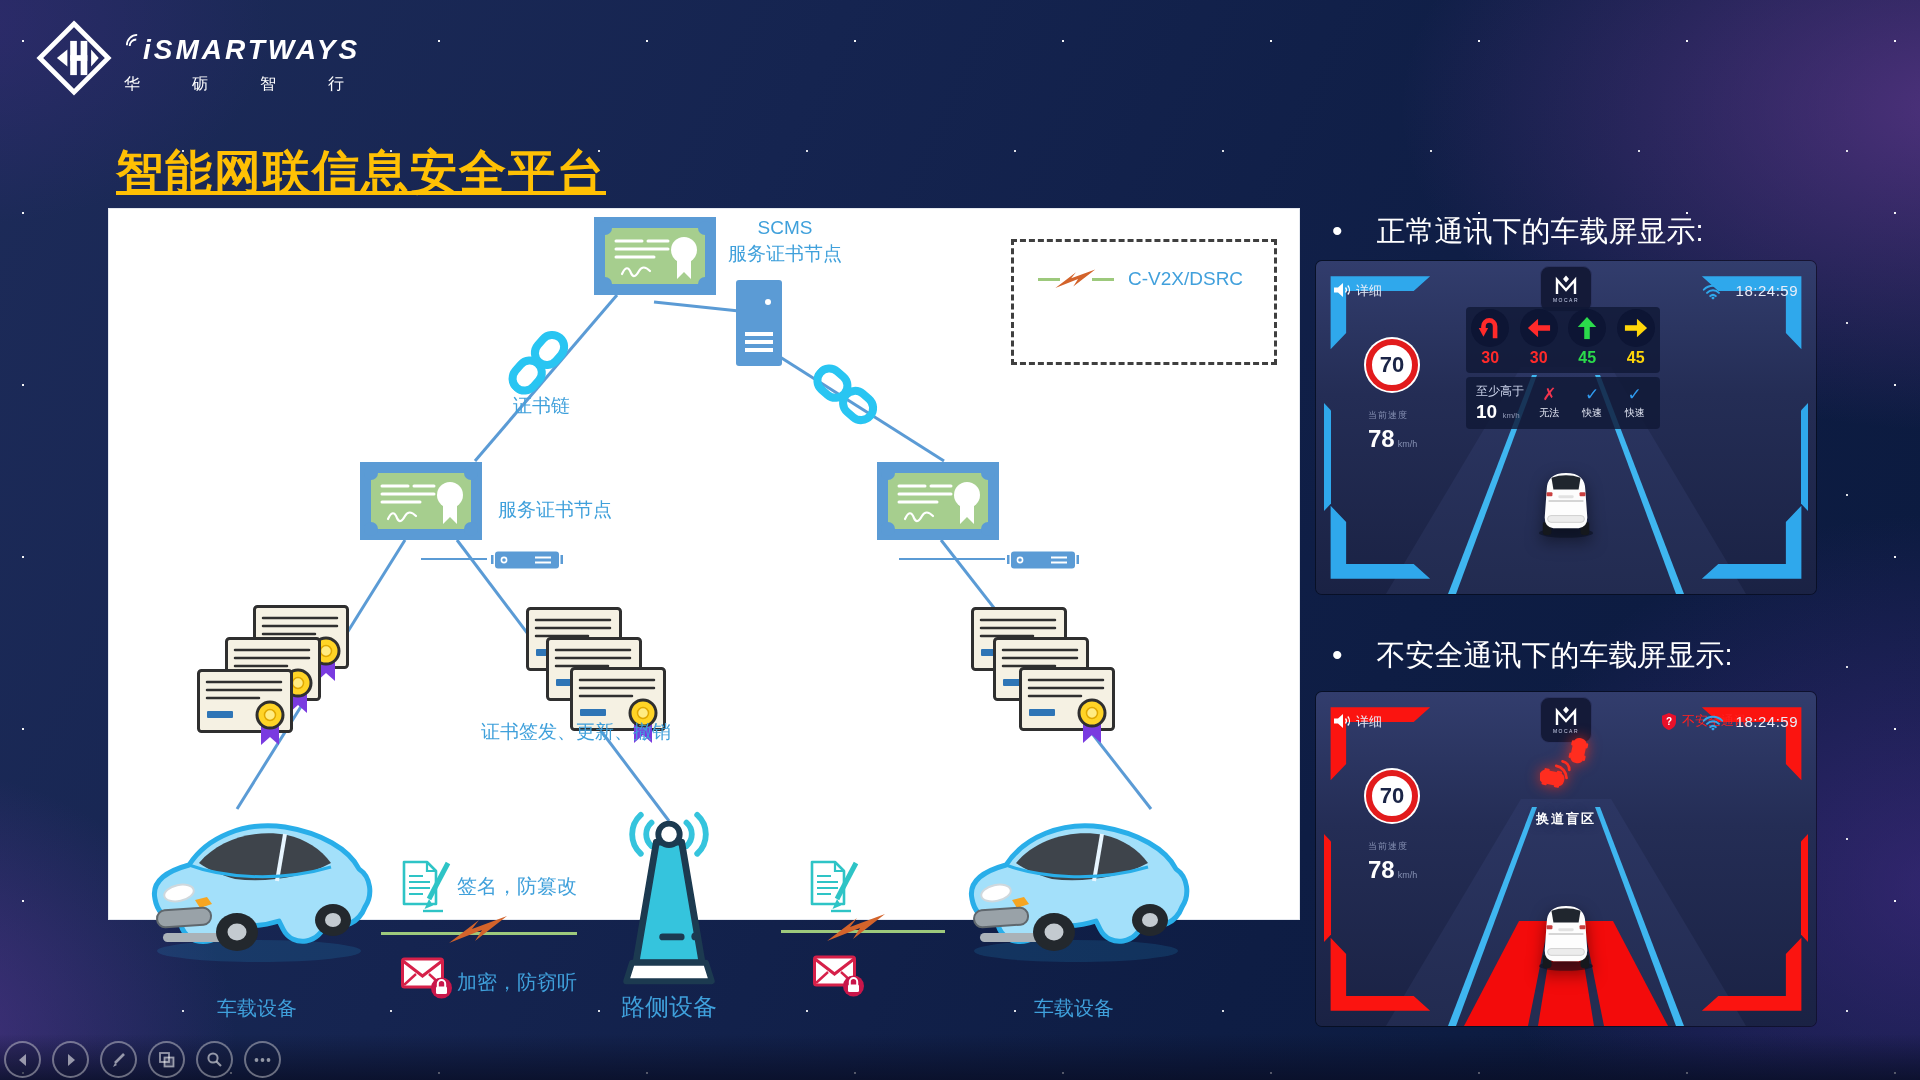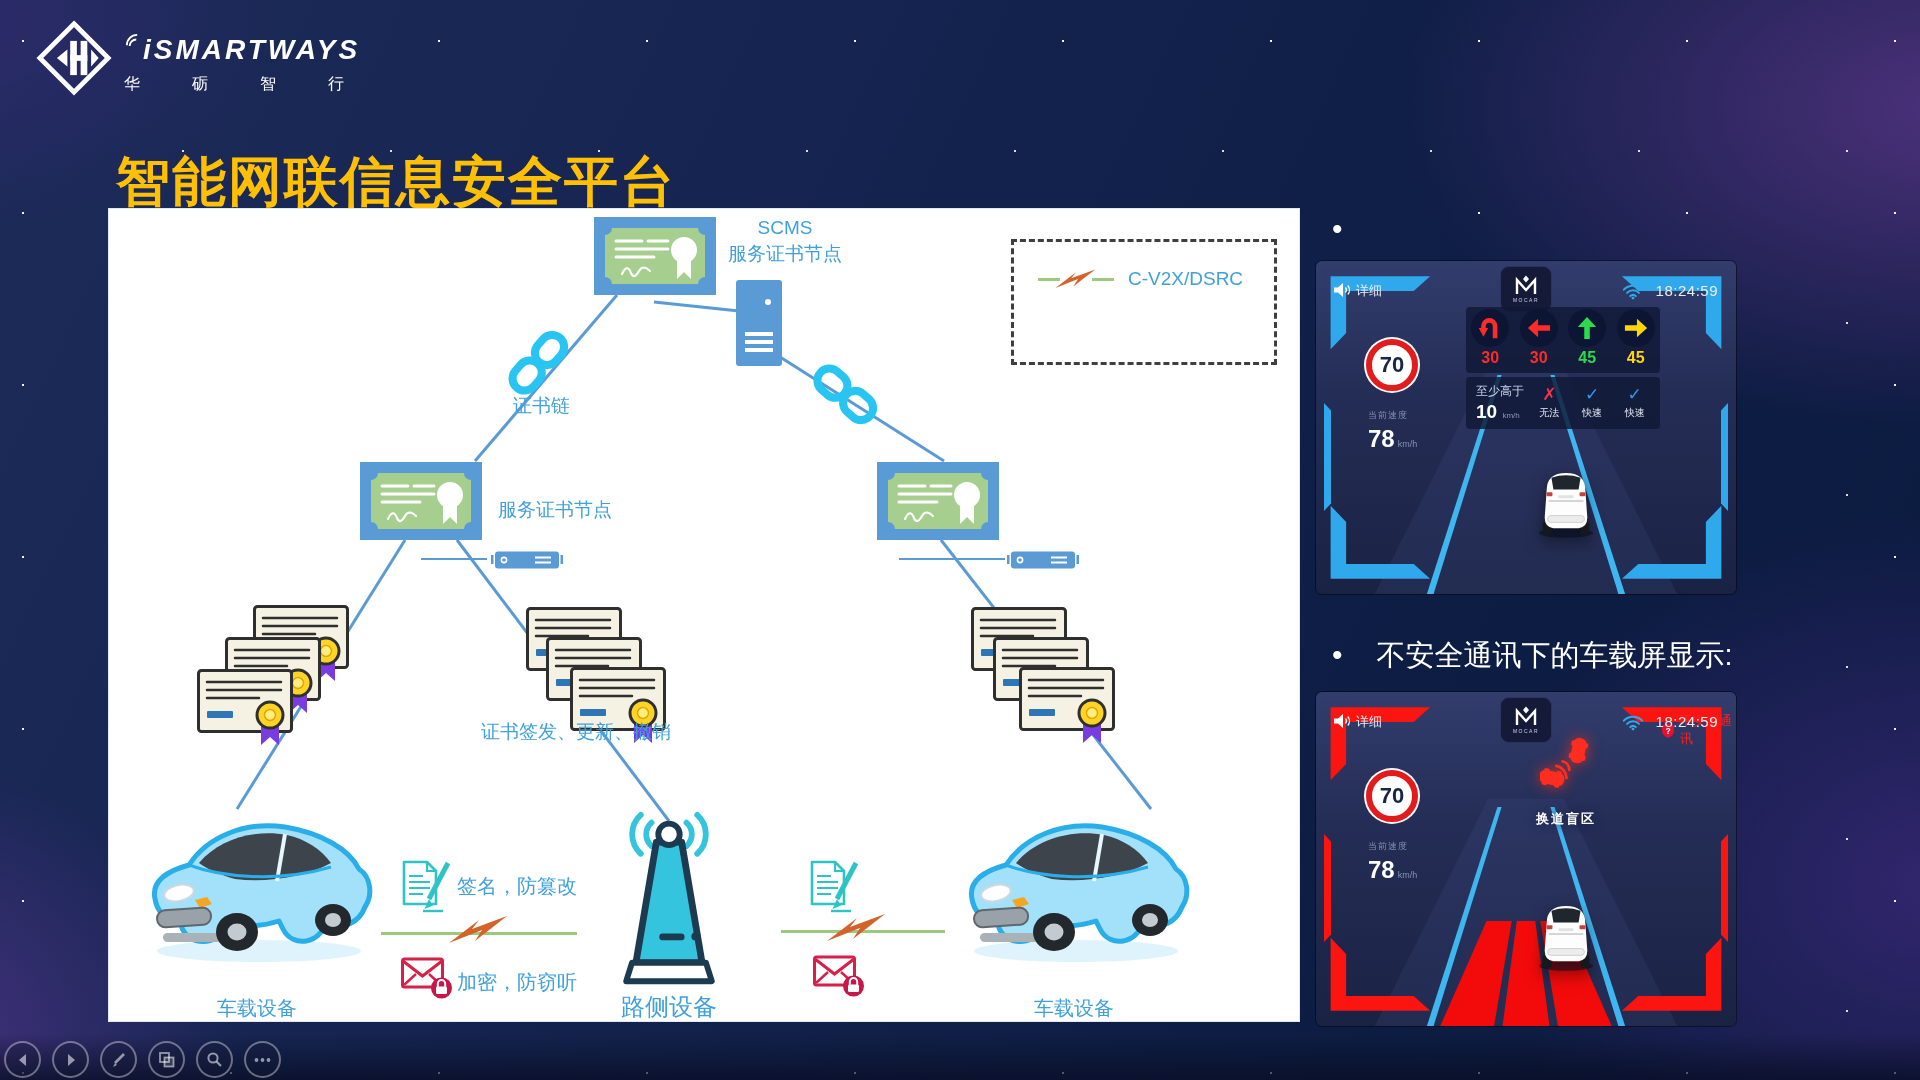--- a/index.html
+++ b/index.html
@@ -19,37 +19,37 @@
       radial-gradient(1.8px 1.8px at 183px 151px, rgba(255,255,255,.85) 50%, transparent 51%),
       radial-gradient(1px 1px at 131px 33px, rgba(255,255,255,.45) 50%, transparent 51%);
     background-size:208px 172px;}
   .abs{position:absolute;}
 
   
   .brand-row{position:absolute;left:36px;top:20px;display:flex;align-items:flex-start;}
   .brand-texts{margin-left:12px;margin-top:14px;}
   .brand-name{color:#fff;font-size:28px;font-weight:bold;font-style:italic;letter-spacing:3px;}
   .brand-cn{color:#fff;font-size:16px;letter-spacing:52px;margin-top:8px;white-space:nowrap;}
-  .page-title{position:absolute;left:116px;top:110px;font-size:54px;font-weight:800;color:#FFC004;letter-spacing:2px;}
+  .page-title{position:absolute;left:116px;top:110px;font-size:47px;font-weight:800;color:#FFC004;letter-spacing:2px;text-decoration:underline;}
 
   
-  .panel{position:absolute;left:108px;top:208px;width:1192px;height:814px;background:#fff;border:1px solid #e4e8ef;}
+  .panel{position:absolute;left:108px;top:208px;width:1192px;height:712px;background:#fff;border:1px solid #e4e8ef;}
   .dlabel{position:absolute;color:#3FA0DB;font-size:19px;white-space:nowrap;}
   .legend{position:absolute;left:902px;top:30px;width:266px;height:126px;border:3px dashed #3f3f3f;padding:14px 0 0 24px;}
   .legend-row{display:flex;align-items:center;height:46px;}
   .legend-line{width:66px;height:5px;background:#5B9BD5;border-radius:2px;}
   .legend-green{width:22px;height:3px;background:#9DC97C;}
   .legend-text{color:#41A0DC;font-size:19px;margin-left:26px;}
   .stack{position:absolute;}
   .stack svg{position:absolute;}
 
   
   .rheading{position:absolute;color:#fff;font-size:29px;display:flex;align-items:baseline;}
   .rheading .bullet{font-size:30px;margin-right:34px;}
-  .screen{position:absolute;left:1316px;width:420px;border-radius:6px;overflow:hidden;
+  .screen{position:absolute;left:1316px;width:500px;border-radius:6px;overflow:hidden;
     background:linear-gradient(180deg,#323d6d 0%,#242d55 40%,#1a2244 100%);box-shadow:0 0 0 1px rgba(0,0,0,.45);}
   .screen-normal{top:261px;height:333px;--accent:#2FA8EC;}
   .screen-unsafe{top:692px;height:334px;--accent:#FB1410;}
   .road{position:absolute;left:0;bottom:0;width:100%;height:230px;}
   .br{position:absolute;width:110px;height:84px;color:var(--accent);}
   .br-tr{transform:scaleX(-1);} .br-bl{transform:scaleY(-1);} .br-br{transform:scale(-1,-1);}
   .ebar{position:absolute;width:7px;height:108px;background:var(--accent);top:142px;}
   .ebar-l{left:8px;clip-path:polygon(0 0,100% 7%,100% 93%,0 100%);}
   .ebar-r{right:8px;clip-path:polygon(0 7%,100% 0,100% 100%,0 93%);}
   .scr-detail{position:absolute;left:40px;top:21px;color:#e9edf8;font-size:13px;}
@@ -441,20 +441,21 @@
       </svg>
 
     <svg class="abs" style="left:845px;top:592px" width="240" height="170">
         <use href="#i-car"></use>
       </svg>
     <div class="dlabel" style="left:845px;top:786px;width:240px;text-align:center;font-size:20px">车载设备</div>
   </section>
 
   <div class="rheading" style="left:1332px;top:212px">
     <span class="bullet">•</span>
+    <span>正常通讯下的车载屏显示:</span>
   </div>
 
   <div class="screen screen-normal">
     <svg class="road" viewBox="0 0 500 230" preserveAspectRatio="none">
       <defs>
           <linearGradient id="rg1" x1="0" y1="0" x2="0" y2="1">
             <stop offset="0" stop-color="#2c3663"></stop>
             <stop offset="1" stop-color="#222b50"></stop>
           </linearGradient>
         </defs>

